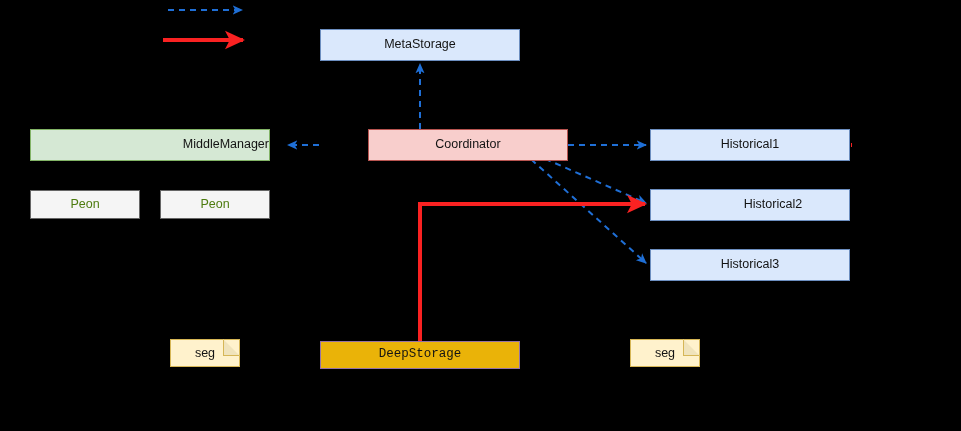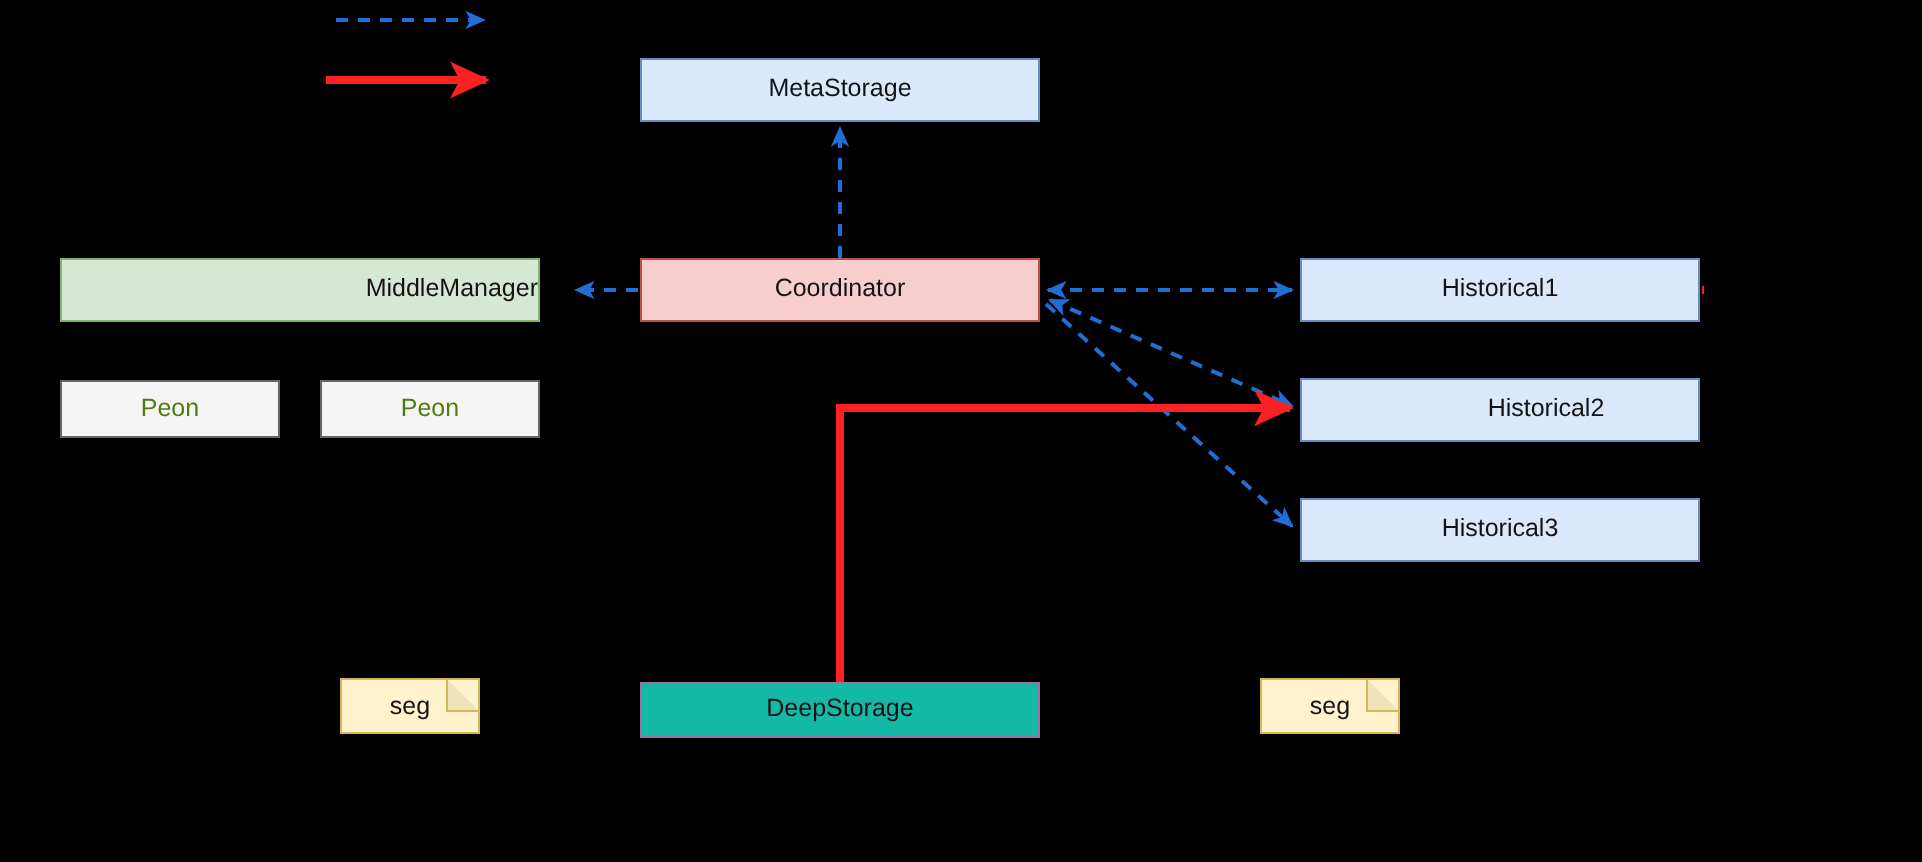--- a/index.html
+++ b/index.html
@@ -23,25 +23,25 @@
     align-items: center;
     justify-content: center;
     font-size: 12.5px;
     line-height: 1.1;
     color: #131313;
     text-align: center;
     white-space: nowrap;
     z-index: 3;
   }
   .node-meta      { background:#dae8fc; border:1px solid #6c8ebf; }
-  .node-coord     { background:#f8cecc; border:1px solid #b85450; }
+  .node-coord     { background:#f8cecc; border:1px solid #b85450;margin-left:48px; }
   .node-mm        { background:#d5e8d4; border:1px solid #82b366; }
   .node-peon      { background:#f5f5f5; border:1px solid #666666; color:#4d7c0f; }
   .node-hist      { background:#dae8fc; border:1px solid #6c8ebf; }
-  .node-deep      { background:#14b8a6; border:1px solid #9673a6; }
+  .node-deep      { background:#eab308; border:1px solid #9673a6;font-family:Liberation Mono, monospace; }
 
   
   .note {
     position: absolute;
     box-sizing: border-box;
     background: #fff2cc;
     border: 1px solid #d6b656;
     display: flex;
     align-items: center;
     justify-content: center;

